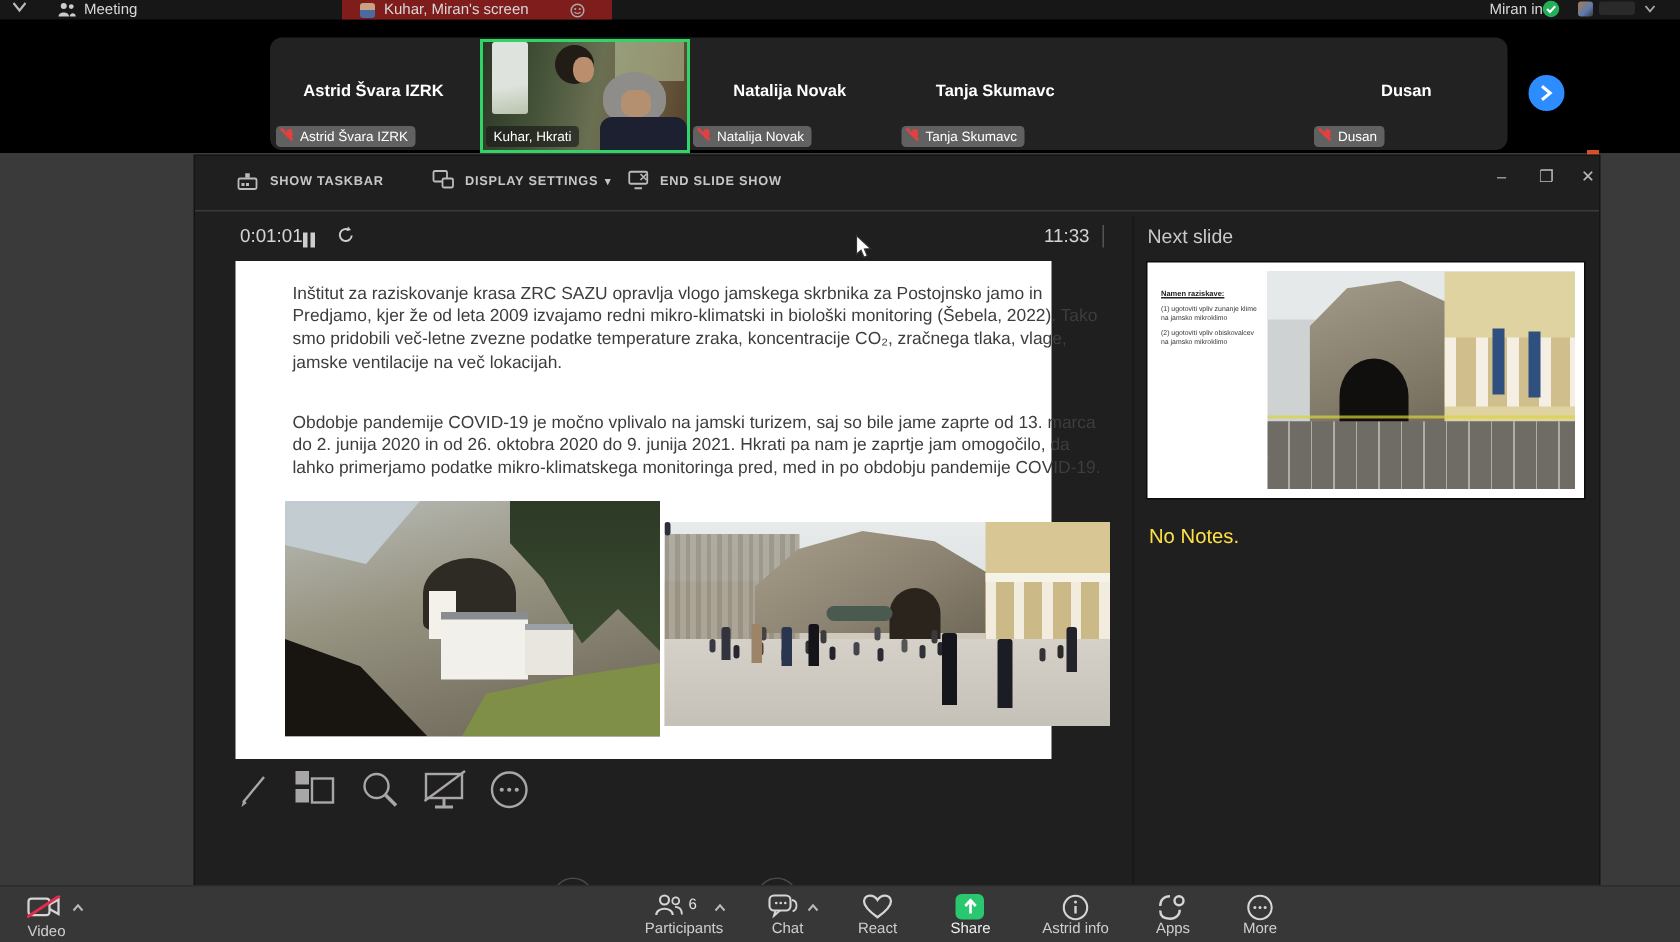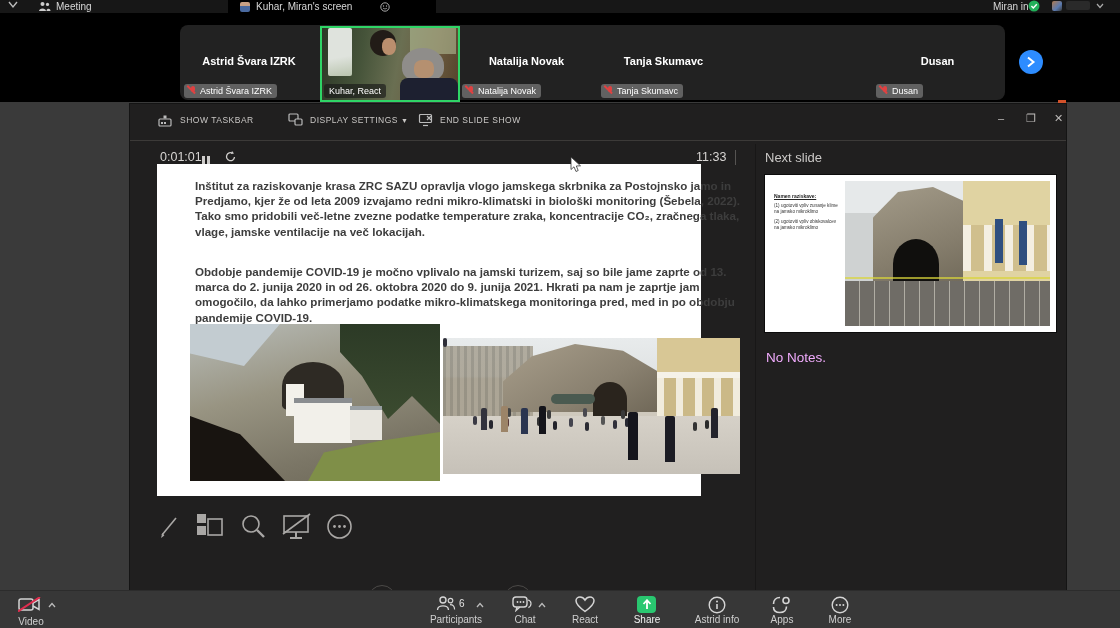--- a/index.html
+++ b/index.html
@@ -3,45 +3,45 @@
 <meta charset="utf-8">
 <style>
   html,body{margin:0;padding:0;}
   body{width:1120px;height:628px;position:relative;overflow:hidden;background:#3a3a3a;
        font-family:"Liberation Sans",sans-serif;-webkit-font-smoothing:antialiased;}
   .abs{position:absolute;}
   
   .topstrip{left:0;top:0;width:1120px;height:102px;background:#000;}
   .tabbar{left:0;top:0;width:1120px;height:13px;background:#171717;}
   .tab-label{color:#d8d8d8;font-size:10px;line-height:13px;white-space:nowrap;}
-  .active-tab{background:#000000;border-radius:0 0 0 0;height:13px;padding-left:28px;}
+  .active-tab{background:#7f1d1d;border-radius:0 0 0 0;height:13px;}
   .tiles{left:180px;top:25px;width:825px;height:75px;background:#222;border-radius:8px;}
   .tile-name{color:#fff;font-size:11px;font-weight:bold;text-align:center;white-space:nowrap;}
   .pill{height:14px;border-radius:3px;display:flex;align-items:center;padding:0 5px;gap:3px;
         font-size:9px;color:#fff;white-space:nowrap;background:rgba(115,115,115,.78);}
   .pill.dark{background:rgba(25,25,25,.65);}
   .micoff{width:8px;height:10px;position:relative;flex:0 0 auto;}
   .micoff:before{content:"";position:absolute;left:2px;top:0;width:4px;height:6px;border-radius:2px;background:#e04141;}
   .micoff:after{content:"";position:absolute;left:-1px;top:-1px;width:11px;height:1.6px;background:#e04141;transform:rotate(45deg);transform-origin:0 0;}
   .bluebtn{width:24px;height:24px;border-radius:50%;background:#2d8cff;display:flex;align-items:center;justify-content:center;}
   .bluebtn svg{display:block;}
   
   .pwin{left:130px;top:104px;width:936px;height:492px;background:#201f1f;overflow:hidden;box-shadow:0 0 0 1px #141414;}
-  .ptool-label{color:#c9c7c5;font-size:8.5px;font-weight:normal;letter-spacing:.5px;line-height:12px;white-space:nowrap;text-align:center;}
+  .ptool-label{color:#c9c7c5;font-size:8.5px;font-weight:bold;letter-spacing:.5px;line-height:12px;white-space:nowrap;text-align:center;}
   .psep{left:0;top:36px;width:936px;height:1px;background:#3c3a38;}
   .timer{color:#d6d4d2;font-size:12.5px;}
   .wctl{color:#bdbbb9;font-size:11px;line-height:12px;}
-  .slide{left:27px;top:60px;width:544px;height:332px;background:#fff;font-weight:bold;}
+  .slide{left:27px;top:70px;width:544px;height:332px;background:#fff;}
   .slide-text{color:#3d3d3d;font-size:11.6px;line-height:15.2px;}
   .vdiv{left:625px;top:40px;width:1px;height:452px;background:#181717;}
   .nextlbl{color:#cbc9c7;font-size:13px;}
   .thumb{left:635px;top:71px;width:291px;height:157px;background:#fff;box-shadow:0 0 0 1px #0c0c0c;}
   .thumb-head{font-size:5px;font-weight:bold;text-decoration:underline;color:#222;}
   .thumb-item{font-size:4.6px;line-height:6px;color:#333;margin-top:4px;}
-  .notes{color:#f0abfc;font-size:13.5px;}
+  .notes{color:#fde047;font-size:13.5px;}
   .aicon{stroke:#a9a7a5;fill:none;stroke-width:1.6;}
   .ghost-circle{width:26px;height:26px;border-radius:50%;border:1.5px solid #4b4947;}
   
   .btoolbar{left:0;top:590px;width:1120px;height:38px;background:#373737;border-top:1px solid #2c2c2c;}
   .btn-label{color:#cfcfcf;font-size:10px;text-align:center;white-space:nowrap;}
   .count{color:#e4e4e4;font-size:10px;}
   .caret-up{width:8px;height:8px;}
   .photo{overflow:hidden;}
   .fig{position:absolute;border-radius:2px 2px 0 0;}
 </style>
@@ -94,21 +94,21 @@
 
     <div class="abs photo" style="left:140px;top:1px;width:136px;height:72px;border:2px solid #2fd566;background:linear-gradient(100deg,#2c3626 0%,#46543a 30%,#6a6f52 55%,#6b5a3e 80%,#54432c)">
       <div class="abs" style="left:6px;top:0;width:24px;height:48px;background:linear-gradient(170deg,#dfe3dd 60%,#b9c4ae);border-radius:2px"></div>
       <div class="abs" style="left:88px;top:-4px;width:46px;height:30px;background:#b9c79f;opacity:.55"></div>
       <div class="abs" style="left:48px;top:2px;width:26px;height:26px;border-radius:50%;background:#221c17"></div>
       <div class="abs" style="left:60px;top:10px;width:14px;height:17px;border-radius:45%;background:#bb8f6e"></div>
       <div class="abs" style="left:80px;top:20px;width:42px;height:34px;border-radius:50% 50% 40% 40%;background:#8f8d8a"></div>
       <div class="abs" style="left:92px;top:32px;width:20px;height:18px;border-radius:40%;background:#b59070"></div>
       <div class="abs" style="left:78px;top:50px;width:58px;height:22px;border-radius:8px 8px 0 0;background:#1d2030"></div>
       <div class="abs pill dark" style="left:2px;top:56px">
-          <span>Kuhar, React</span>
+          <span>Kuhar, Hkrati</span>
         </div>
     </div>
 
     <div class="abs" style="left:278px;top:0;width:137px;height:75px">
       <div class="abs tile-name" style="left:0;right:0;top:30px">Natalija Novak</div>
       <div class="abs pill" style="left:4px;top:59px">
           <span class="micoff"></span>
           <span>Natalija Novak</span>
         </div>
     </div>

